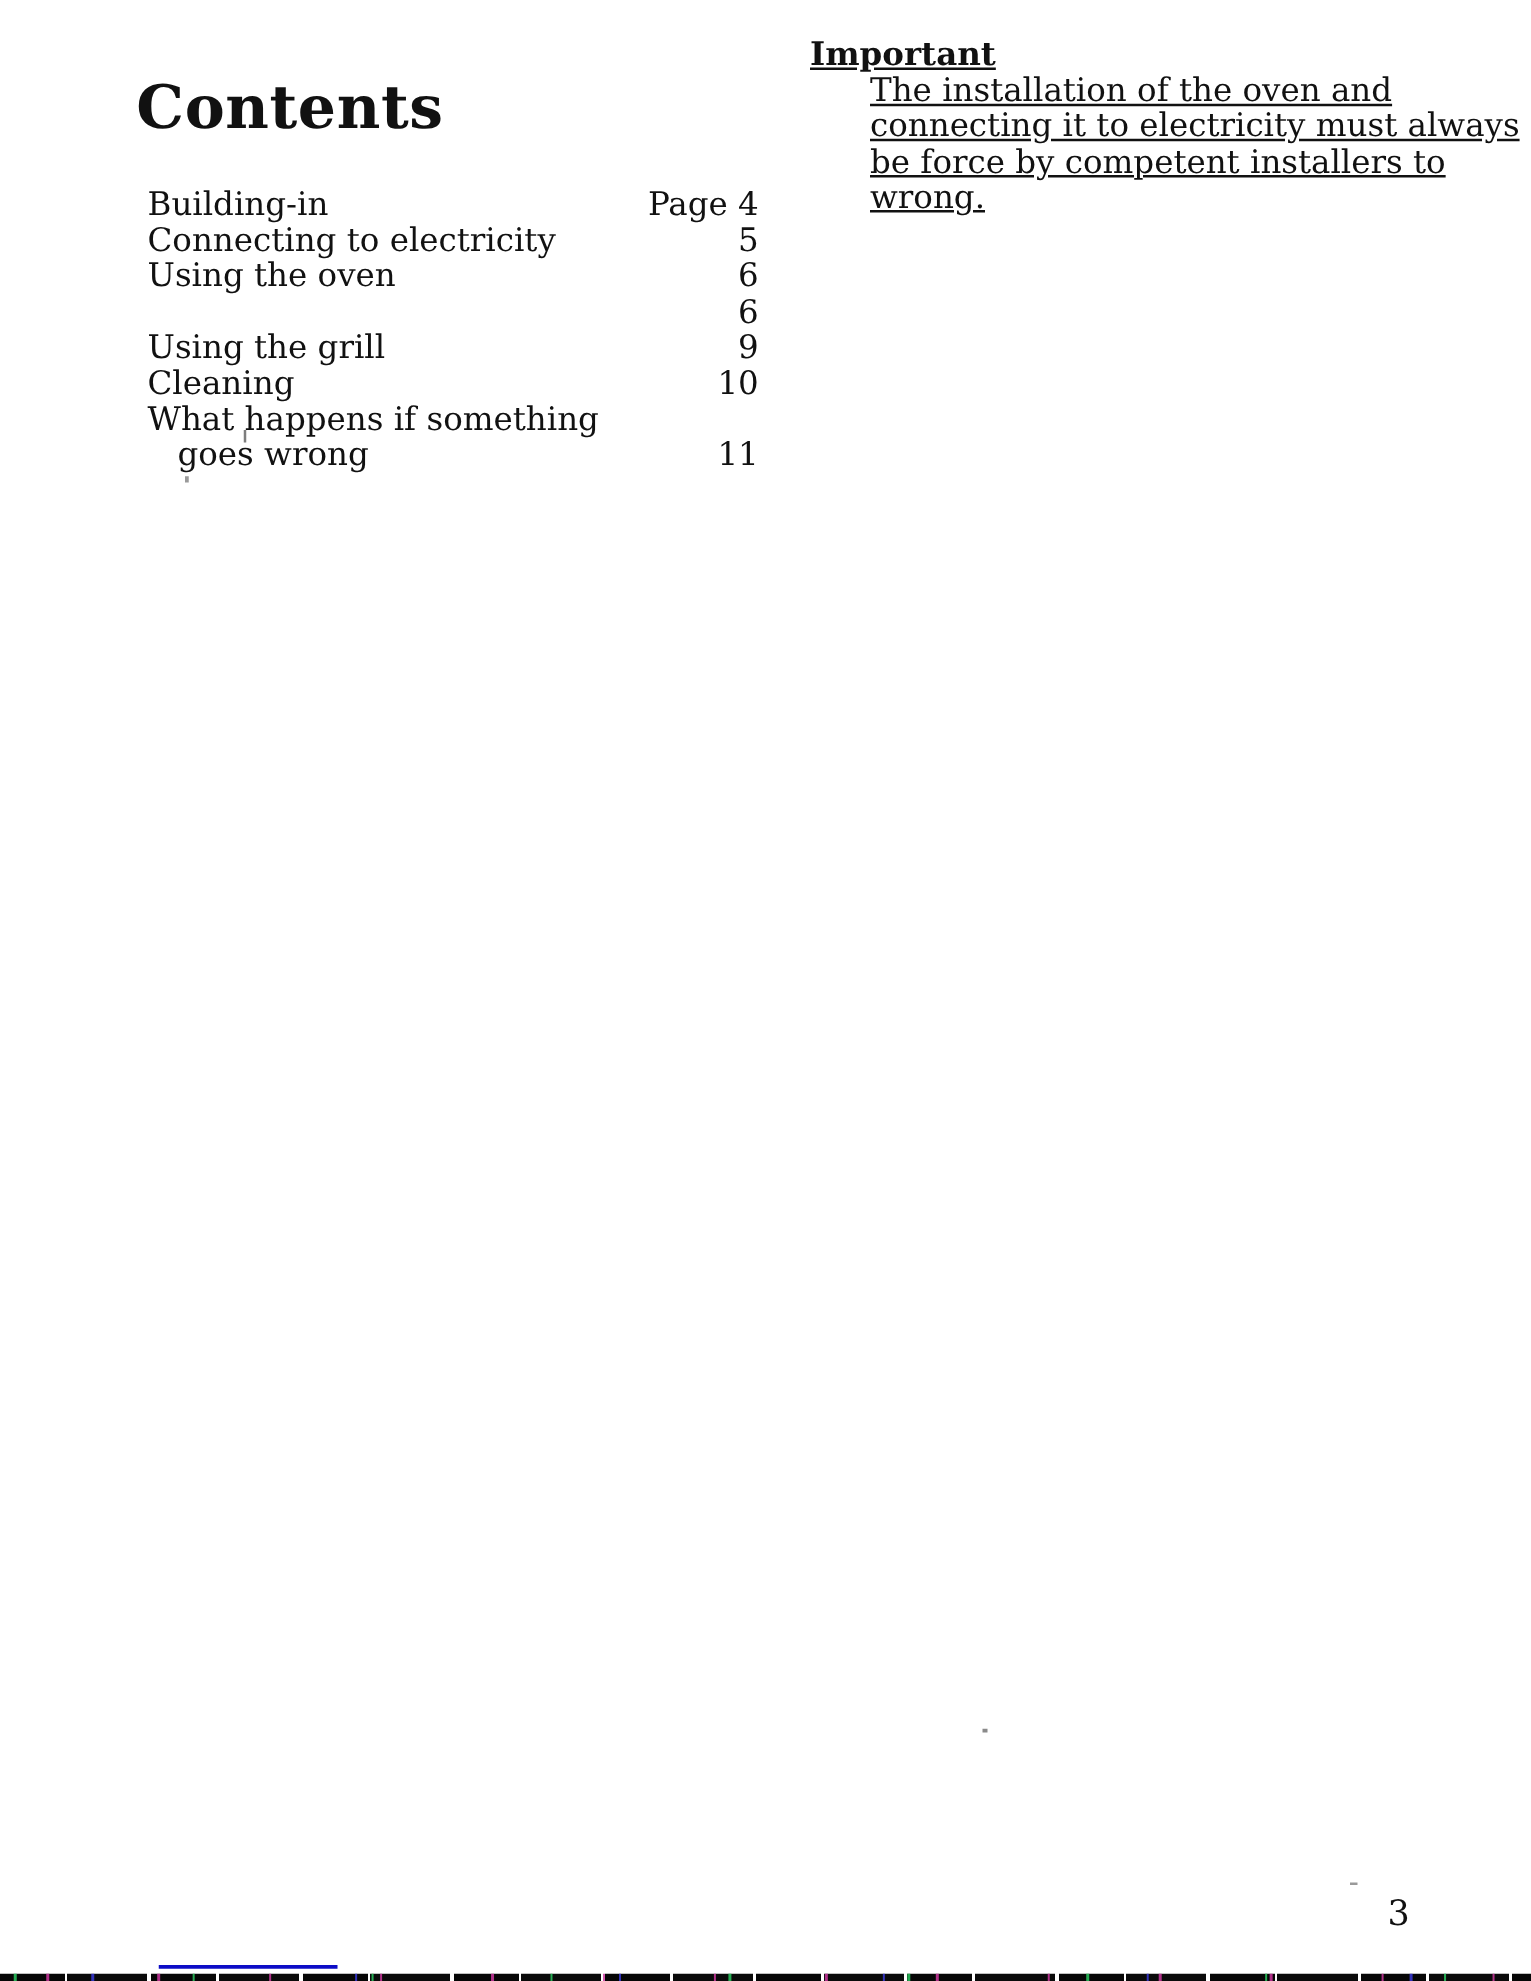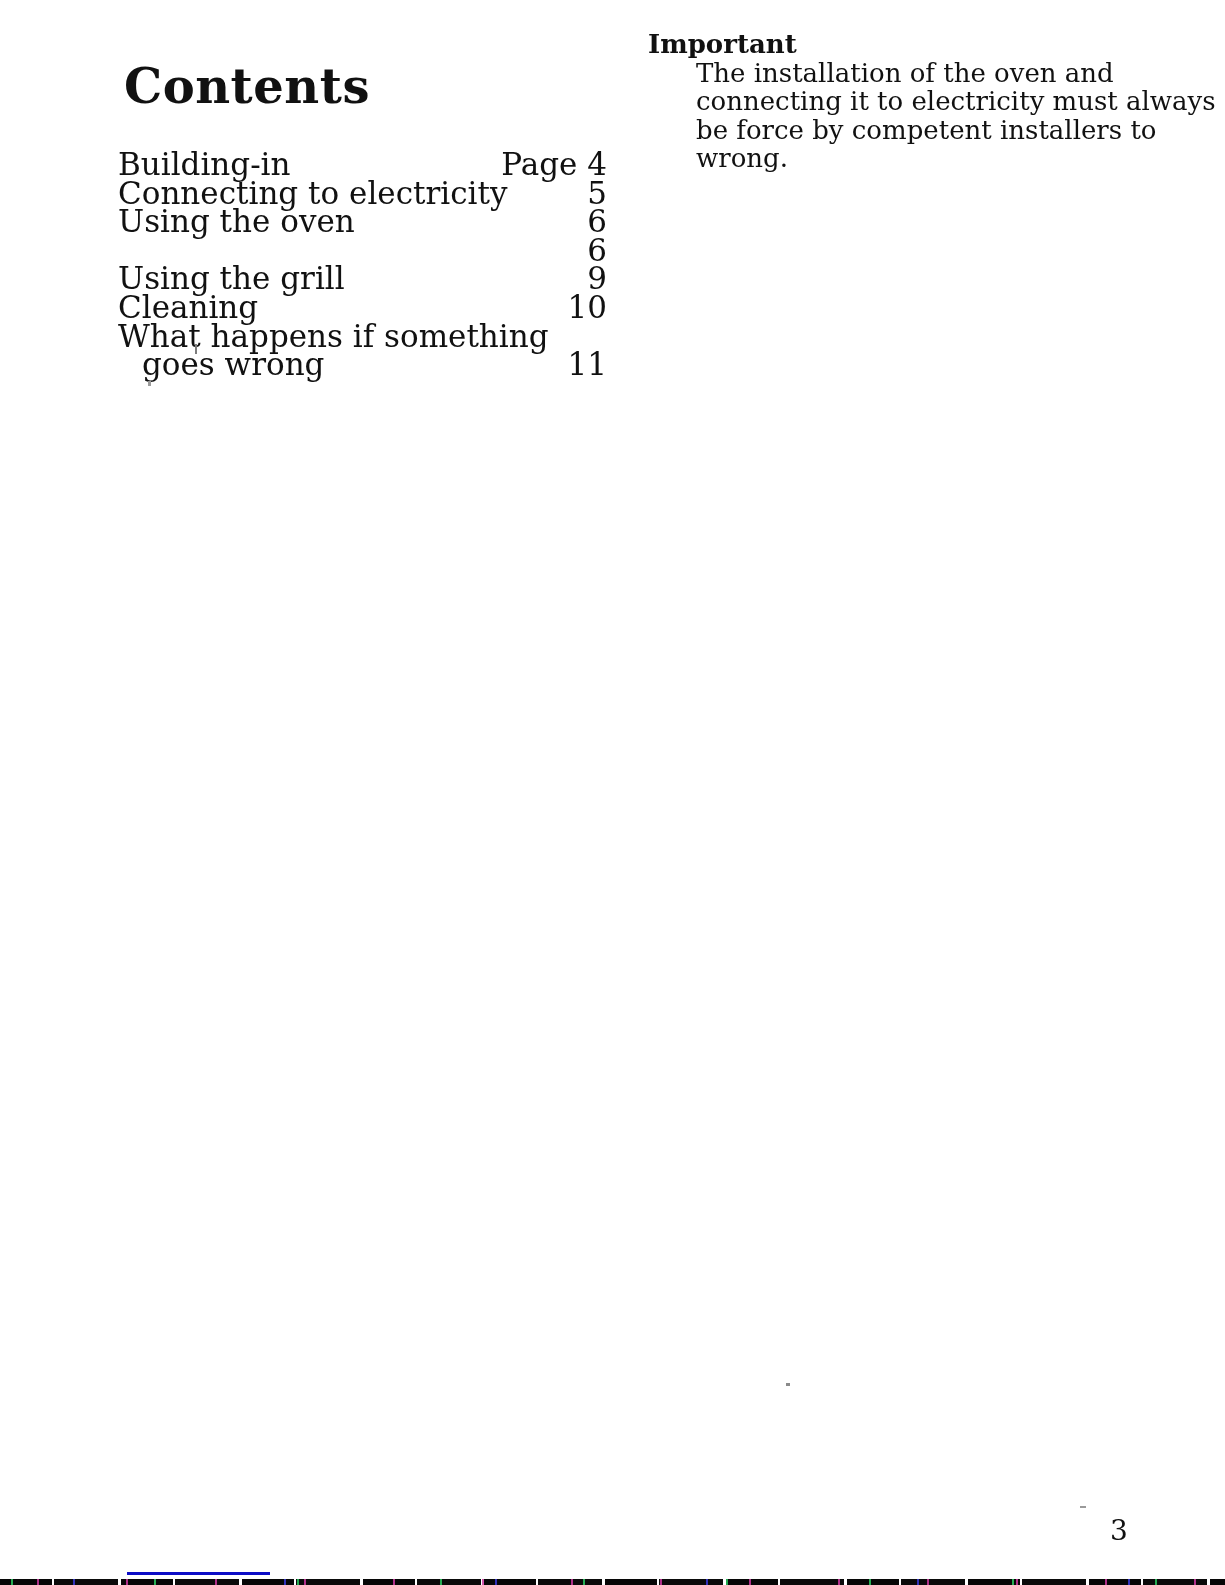--- a/index.html
+++ b/index.html
@@ -6,37 +6,37 @@
   body {
     width: 1225px; height: 1585px;
     background: #ffffff;
     position: relative;
     overflow: hidden;
     font-family: "DejaVu Serif", "Liberation Serif", serif;
     color: var(--ink, #111111);
   }
 
   .page-title {
-    position: absolute; left: 124px; top: 26px;
+    position: absolute; left: 109px; top: 26px;
     font-size: 48px; font-weight: 700; letter-spacing: 0.5px;
     white-space: nowrap;
   }
 
   .toc {
     position: absolute; left: 118px; top: 150px; width: 489px;
-    font-size: 31px; line-height: 28.6px;
+    font-size: 26px; line-height: 28.6px;
   }
   .toc-row { display: flex; }
   .toc-row .label { white-space: nowrap; }
   .toc-row .pg { margin-left: auto; white-space: nowrap; text-align: center; }
   .toc-row.indent .label { padding-left: 24px; }
 
   .important {
     position: absolute; left: 648px; top: 30px;
-    font-size: 26px; line-height: 28.6px;
+    font-size: 26px; line-height: 28.6px; text-decoration: underline;
   }
   .important .heading { font-weight: 700; white-space: nowrap; }
   .important .line { white-space: nowrap; margin-left: 48px; }
 
   .pageno {
     position: absolute; left: 1110px; top: 1514px;
     font-size: 28px; white-space: nowrap;
   }
 
   .blue-line {

